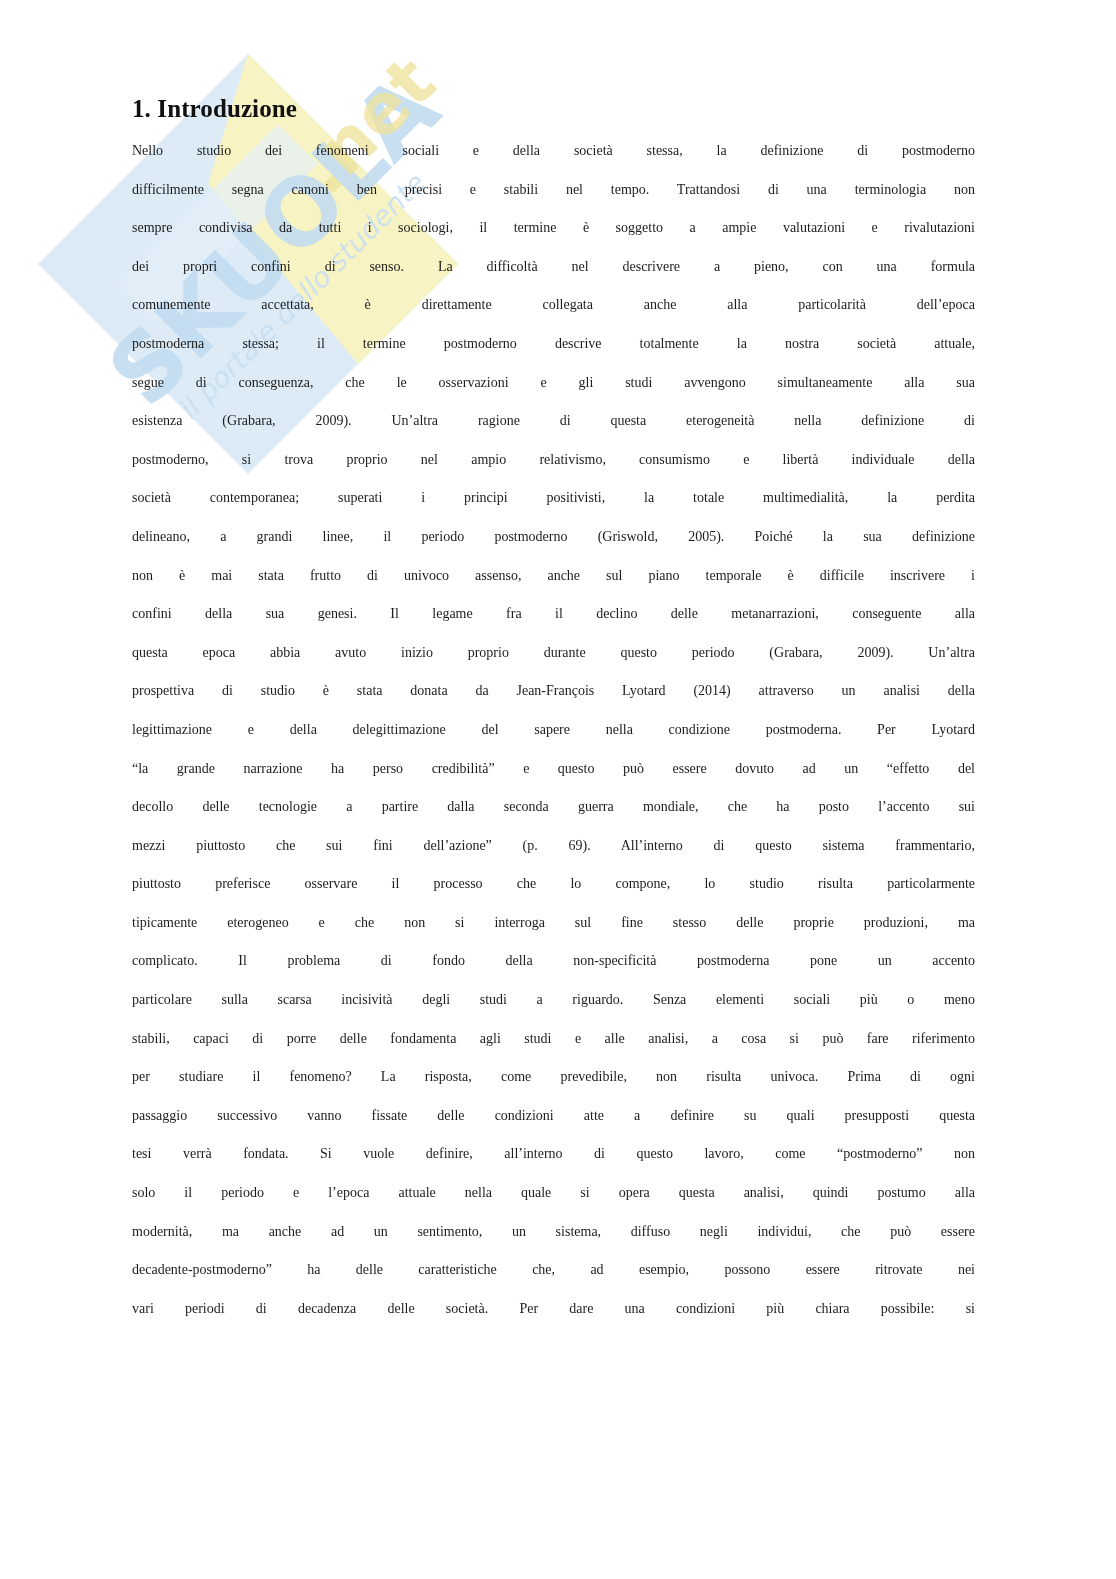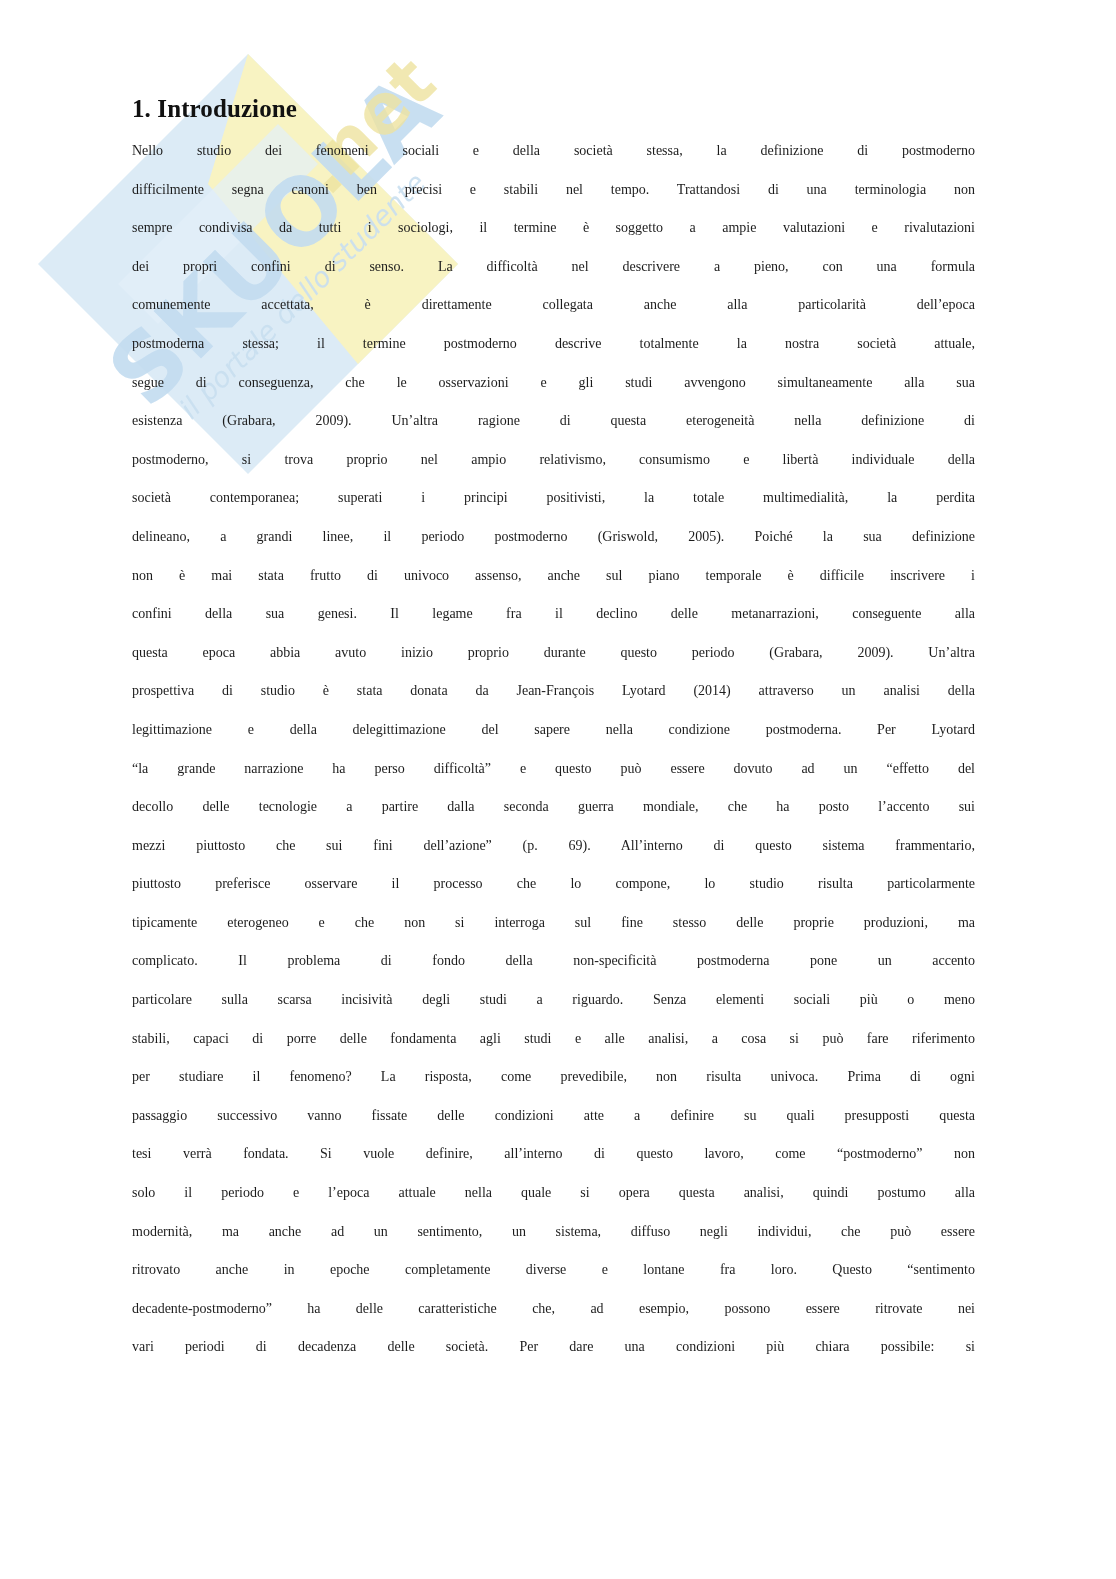--- a/index.html
+++ b/index.html
@@ -110,32 +110,31 @@
       <span class="line">segue di conseguenza, che le osservazioni e gli studi avvengono simultaneamente alla sua</span>
       <span class="line">esistenza (Grabara, 2009).  Un’altra ragione di questa eterogeneità nella definizione di</span>
       <span class="line">postmoderno, si trova proprio nel ampio relativismo, consumismo e libertà individuale della</span>
       <span class="line">società contemporanea; superati i principi positivisti, la totale multimedialità, la perdita</span>
       <span class="line">delineano, a grandi linee, il periodo postmoderno (Griswold, 2005). Poiché la sua definizione</span>
       <span class="line">non è mai stata frutto di univoco assenso, anche sul piano temporale è difficile inscrivere i</span>
       <span class="line">confini della sua genesi. Il legame fra il declino delle metanarrazioni, conseguente alla</span>
       <span class="line">questa epoca abbia avuto inizio proprio durante questo periodo (Grabara, 2009).  Un’altra</span>
       <span class="line">prospettiva di studio è stata donata da Jean-François Lyotard (2014) attraverso un analisi della</span>
       <span class="line">legittimazione e della delegittimazione del sapere nella condizione postmoderna. Per Lyotard</span>
-      <span class="line">“la grande narrazione ha perso difficoltà” e questo può essere dovuto ad un “effetto del</span>
+      <span class="line">“la grande narrazione ha perso credibilità” e questo può essere dovuto ad un “effetto del</span>
       <span class="line">decollo delle tecnologie a partire dalla seconda guerra mondiale, che ha posto l’accento sui</span>
       <span class="line">mezzi piuttosto che sui fini dell’azione” (p. 69). All’interno di questo sistema frammentario,</span>
       <span class="line">piuttosto preferisce osservare il processo che lo compone, lo studio risulta particolarmente</span>
       <span class="line">tipicamente eterogeneo e che non si interroga sul fine stesso delle proprie produzioni, ma</span>
       <span class="line">complicato. Il problema di fondo della non-specificità postmoderna pone un accento</span>
       <span class="line">particolare sulla scarsa incisività degli studi a riguardo. Senza elementi sociali più o meno</span>
       <span class="line">stabili, capaci di porre delle fondamenta agli studi e alle analisi, a cosa si può fare riferimento</span>
       <span class="line">per studiare il fenomeno? La risposta, come prevedibile, non risulta univoca. Prima di ogni</span>
       <span class="line">passaggio successivo vanno fissate delle condizioni atte a definire su quali presupposti questa</span>
       <span class="line">tesi verrà fondata. Si vuole definire, all’interno di questo lavoro, come “postmoderno” non</span>
       <span class="line">solo il periodo e l’epoca attuale nella quale si opera questa analisi, quindi postumo alla</span>
       <span class="line">modernità, ma anche ad un sentimento, un sistema, diffuso negli individui, che può essere</span>
-      <span class="line">ritrovato anche in epoche completamente diverse e lontane fra loro. Questo “sentimento</span>
       <span class="line">decadente-postmoderno” ha delle caratteristiche che, ad esempio, possono essere ritrovate nei</span>
       <span class="line last">vari periodi di decadenza delle società. Per dare una condizioni più chiara possibile: si</span>
     </div>
   </div>
 
 </div>
 
 </body></html>

